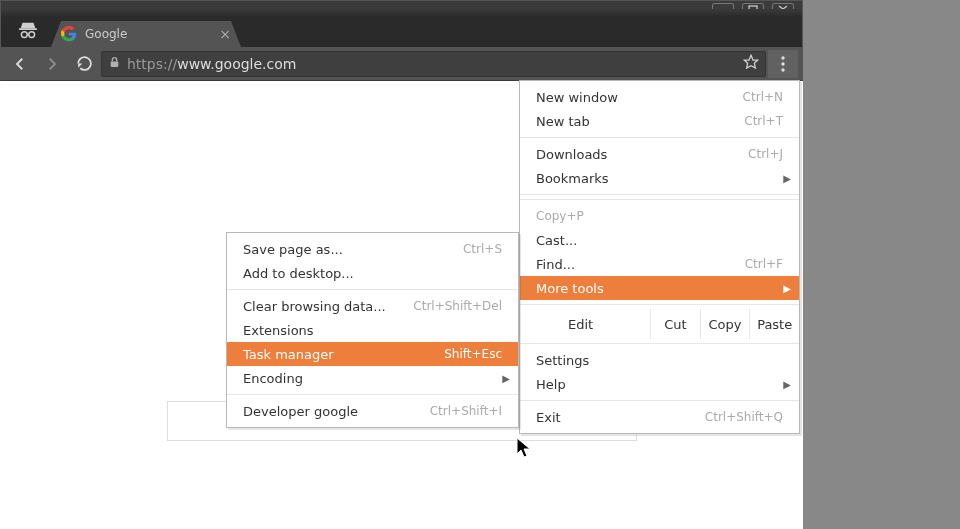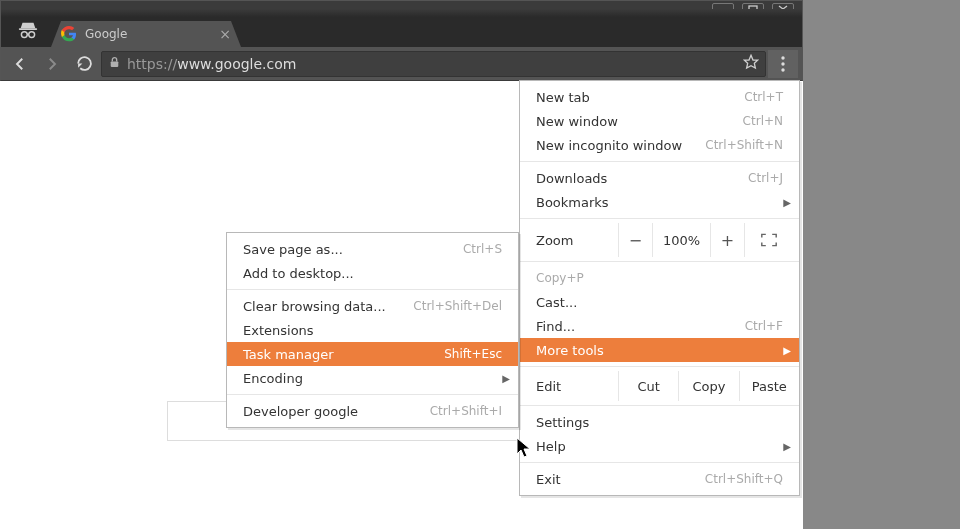--- a/index.html
+++ b/index.html
@@ -50,21 +50,21 @@
 
   
   .zoom-row { height:34px; display:flex; align-items:center; border:none;}
   .zoom-row .zlabel { width:98px; padding-left:16px; color:#333;}
   .zoom-cell { border-left:1px solid #e6e6e6; height:100%; display:flex; align-items:center; justify-content:center;}
   .zoom-cell.sign { width:34px; color:#555; font-size:16px;}
   .zoom-cell.pct { width:58px; color:#333;}
   .zoom-cell.full { width:48px; color:#555;}
 
   
-  .edit-row { height:30px; display:flex; align-items:stretch;}
+  .edit-row { height:30px; display:flex; align-items:stretch;padding-left:32px;}
   .edit-row .elabel { width:98px; padding-left:16px; display:flex; align-items:center; color:#333;}
   .edit-cell { border-left:1px solid #e6e6e6; flex:1; display:flex; align-items:center; justify-content:center; color:#333;}
 
   
   .submenu { position:absolute; top:232px; right:284px; width:293px; background:#fff; border:1px solid #b8b8b8; box-shadow: 2px 2px 0 rgba(0,0,0,0.1); padding:4px 0;}
 
   .cursor { position:absolute; left: 516px; top: 437px; pointer-events:none; z-index:99;}
 
 </style>
 </head>
@@ -165,55 +165,37 @@
         <text x="0" y="82" font-family="Arial" font-size="100" font-weight="500">
           <tspan fill="#4285F4">G</tspan><tspan fill="#EA4335">o</tspan><tspan fill="#FBBC05">o</tspan><tspan fill="#4285F4">g</tspan><tspan fill="#34A853">l</tspan><tspan fill="#EA4335">e</tspan>
         </text>
       </svg>
     </div>
     <div class="searchbox"></div>
   </div>
 
   <div class="menu">
     <div class="menu-item">
+        <span class="lbl">New window</span>
+        <span class="shortcut">Ctrl+N</span>
+      </div>
+    <div class="menu-item">
         <span class="lbl">New tab</span>
         <span class="shortcut">Ctrl+T</span>
       </div>
-    <div class="menu-item">
-        <span class="lbl">New window</span>
-        <span class="shortcut">Ctrl+N</span>
-      </div>
-    <div class="menu-item">
-        <span class="lbl">New incognito window</span>
-        <span class="shortcut">Ctrl+Shift+N</span>
-      </div>
     <div class="menu-sep"></div>
     <div class="menu-item">
         <span class="lbl">Downloads</span>
         <span class="shortcut">Ctrl+J</span>
       </div>
     <div class="menu-item">
         <span class="lbl">Bookmarks</span>
         <span class="tri">▶</span>
       </div>
     <div class="menu-sep"></div>
-    <div class="zoom-row">
-      <div class="zlabel">Zoom</div>
-      <div class="zoom-cell sign">−</div>
-      <div class="zoom-cell pct">100%</div>
-      <div class="zoom-cell sign">+</div>
-      <div class="zoom-cell full">
-        <svg width="16" height="14" viewBox="0 0 20 16" fill="none" stroke="#666" stroke-width="1.8">
-          <polyline points="1 5 1 1 6 1"></polyline>
-            <polyline points="14 1 19 1 19 5"></polyline>
-          <polyline points="19 11 19 15 14 15"></polyline>
-            <polyline points="6 15 1 15 1 11"></polyline>
-        </svg>
-      </div>
-    </div>
     <div class="menu-sep"></div>
     <div class="menu-item">
         <span class="shortcut">Copy+P</span>
       </div>
     <div class="menu-item">
         <span class="lbl">Cast...</span>
       </div>
     <div class="menu-item">
         <span class="lbl">Find...</span>
         <span class="shortcut">Ctrl+F</span>

